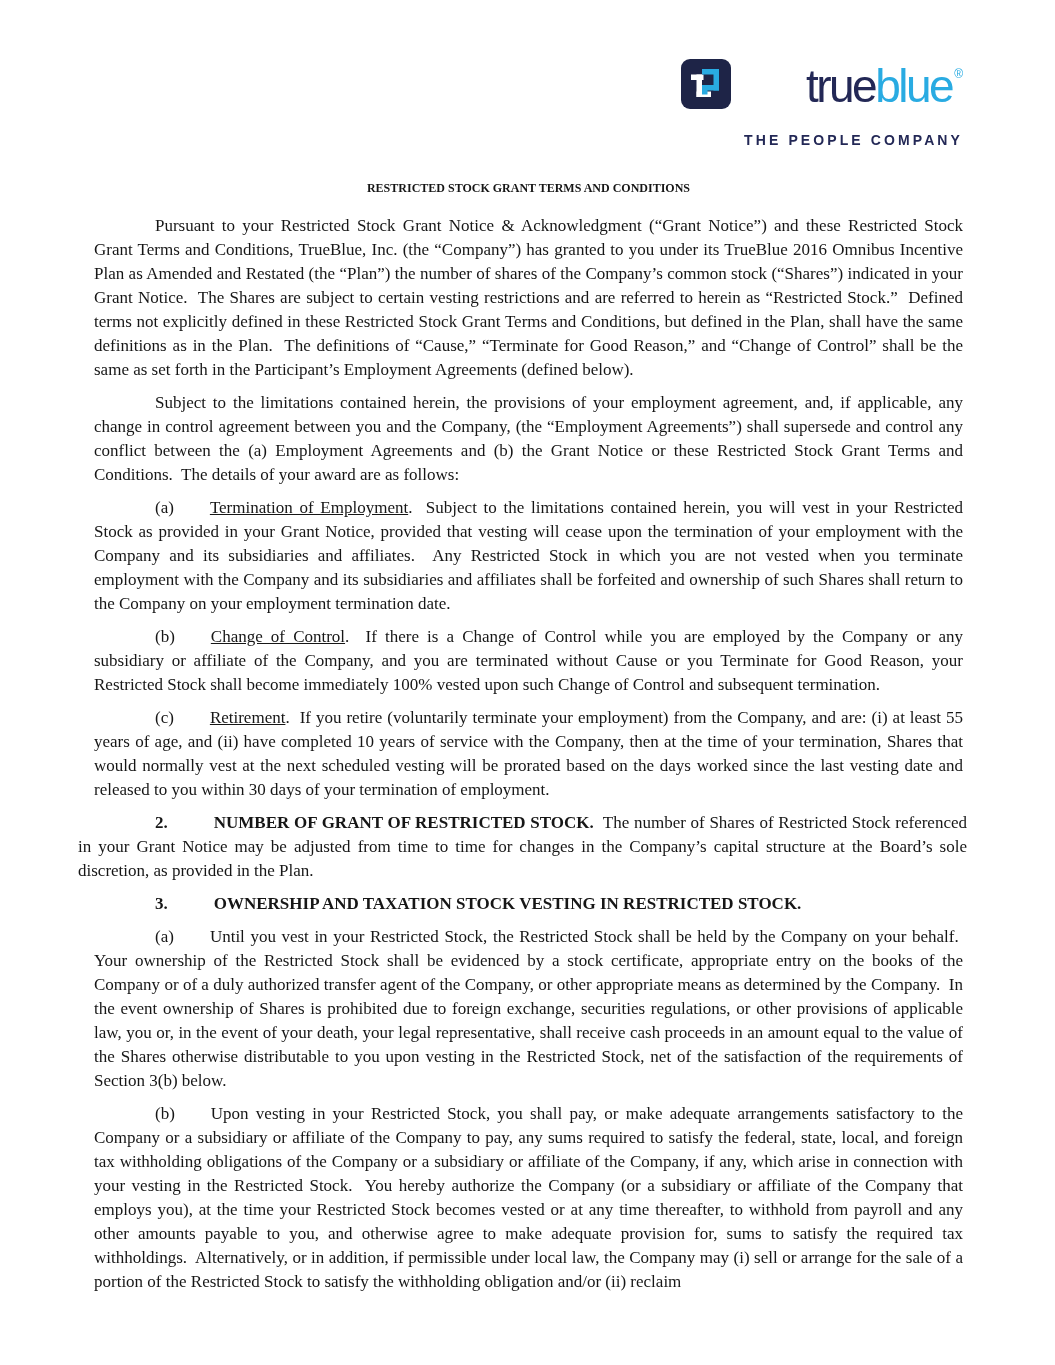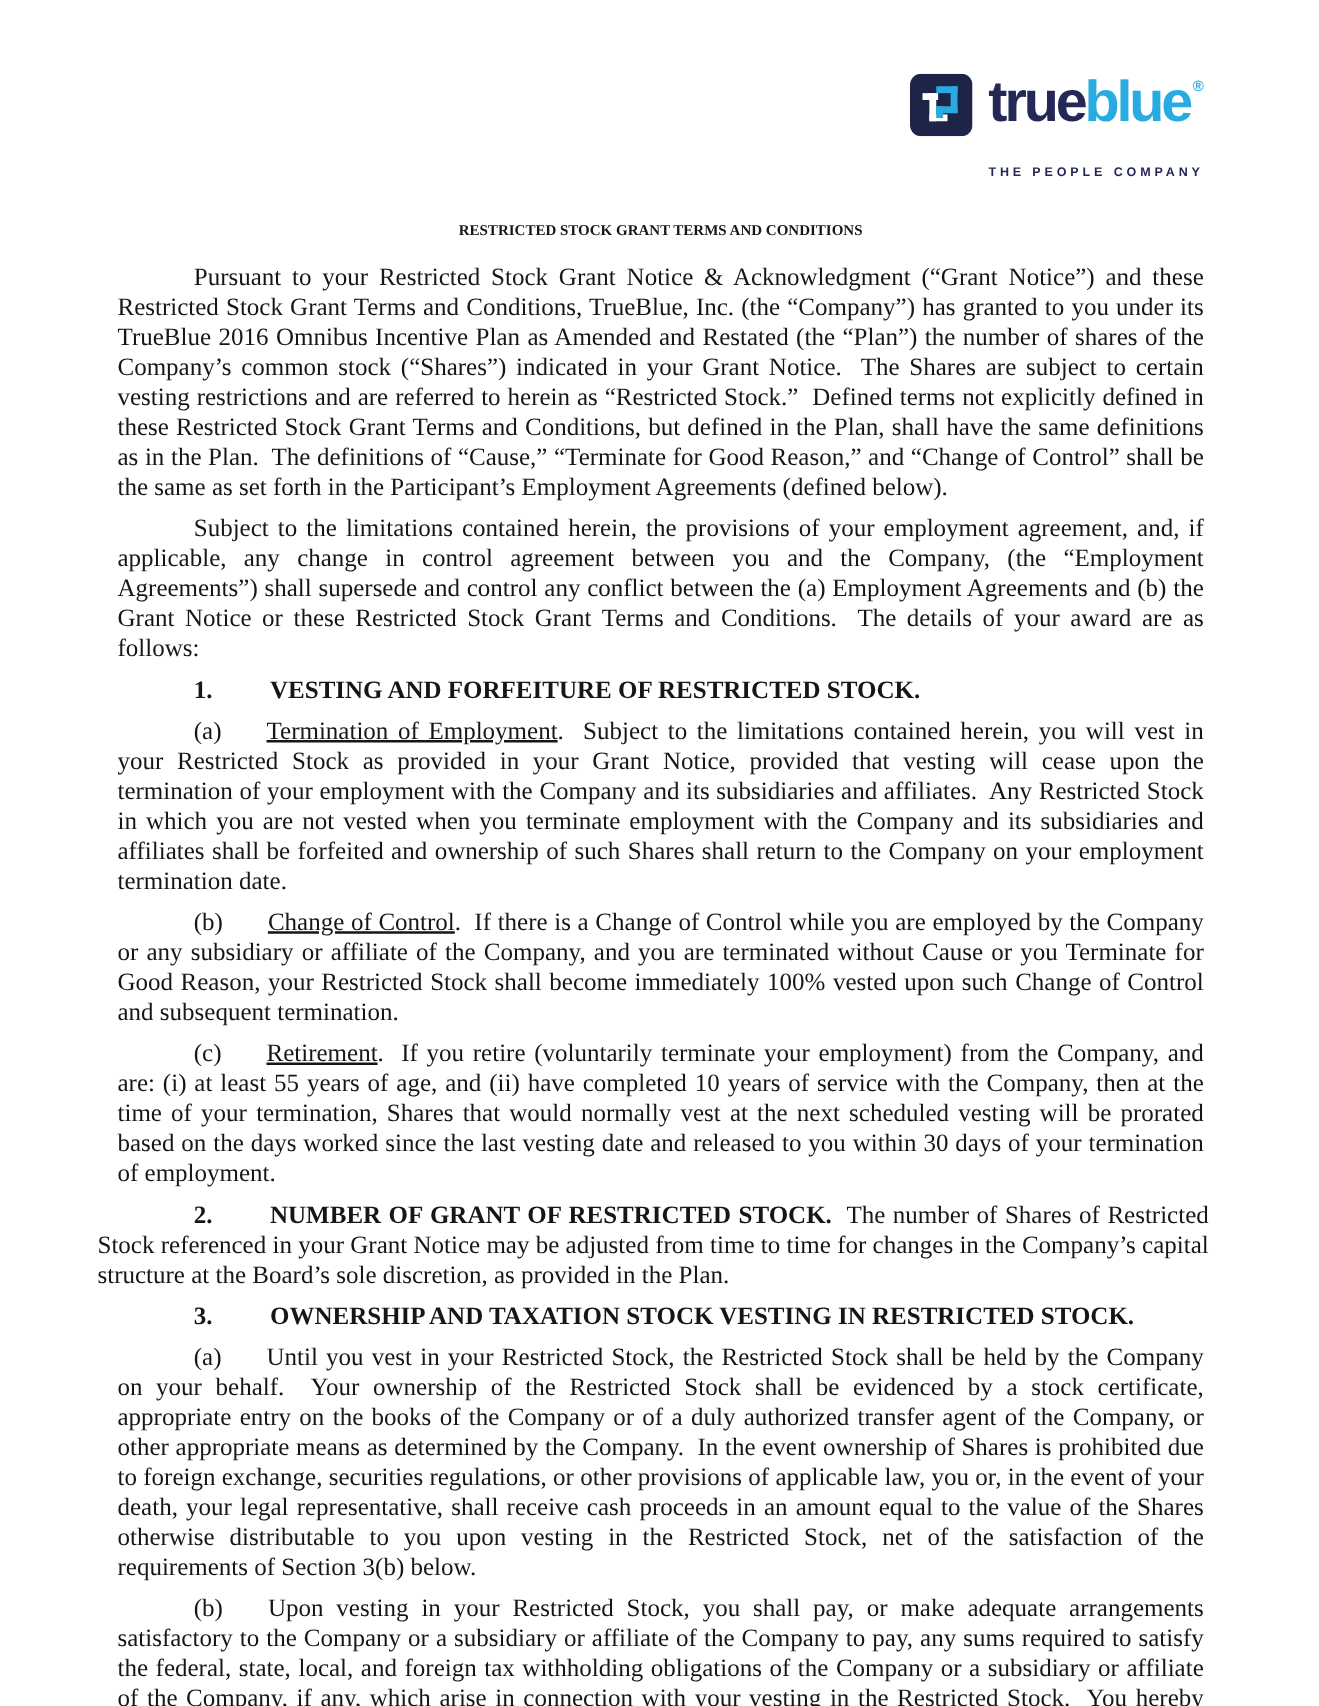--- a/index.html
+++ b/index.html
@@ -34,58 +34,58 @@
     gap:13px;
   }
   .logo-icon{
     width:50px;height:50px;
     margin-top:4px;
     flex:0 0 auto;
   }
   .logo-text{display:flex;flex-direction:column;align-items:flex-end;}
   .wordmark{
     font-family:"Liberation Sans", sans-serif;
-    font-weight:bold;
+    font-weight:normal;
     font-size:46px;
-    line-height:52px;
+    line-height:63px;
     letter-spacing:-2.5px;
     white-space:nowrap;
     text-align:center;
   }
   .wm-true{color:var(--navy);}
   .wm-blue{color:var(--cyan);}
   .wm-reg{
     color:var(--cyan);
     font-size:12px;
     letter-spacing:0;
     position:relative;
     top:-24px;
     margin-left:2px;
   }
   .tagline{
     font-family:"Liberation Sans", sans-serif;
     font-weight:bold;
-    font-size:10px;
+    font-size:14px;
     letter-spacing:3.1px;
     color:var(--navy);
-    margin-top:14px;
+    margin-top:2px;
     white-space:nowrap;
   }
   
   .doc-title{
     margin:28px 0 0 0;
     text-align:center;
     font-size:12px;
     font-weight:bold;
     line-height:24px;
   }
   .content{margin-top:14px;}
   .para{
     margin:0 0 9px 0;
-    font-size:20px;
+    font-size:17px;
     line-height:24px;
     text-align:justify;
     text-indent:61px;
   }
   .para.hd{font-weight:bold;}
   .para.wide{
     margin-left:-16px;
     margin-right:-4px;
     text-indent:77px;
   }
@@ -125,21 +125,20 @@
   </div>
 
   <h1 class="doc-title">RESTRICTED STOCK GRANT TERMS AND CONDITIONS</h1>
 
   <div class="content">
 
     <p class="para"><span>Pursuant to your Restricted Stock Grant Notice &amp; Acknowledgment (“Grant Notice”) and these Restricted Stock Grant Terms and Conditions, TrueBlue, Inc. (the “Company”) has granted to you under its TrueBlue 2016 Omnibus Incentive Plan as Amended and Restated (the “Plan”) the number of shares of the Company’s common stock (“Shares”) indicated in your Grant Notice.&nbsp; The Shares are subject to certain vesting restrictions and are referred to herein as “Restricted Stock.”&nbsp; Defined terms not explicitly defined in these Restricted Stock Grant Terms and Conditions, but defined in the Plan, shall have the same definitions as in the Plan.&nbsp; The definitions of “Cause,” “Terminate for Good Reason,” and “Change of Control” shall be the same as set forth in the Participant’s Employment Agreements (defined below).</span></p>
 
     <p class="para"><span>Subject to the limitations contained herein, the provisions of your employment agreement, and, if applicable, any change in control agreement between you and the Company, (the “Employment Agreements”) shall supersede and control any conflict between the (a) Employment Agreements and (b) the Grant Notice or these Restricted Stock Grant Terms and Conditions.&nbsp; The details of your award are as follows:</span></p>
 
-    <p class="para hd"><span>1.</span><span class="tab t-num"></span><span>VESTING AND FORFEITURE OF RESTRICTED STOCK.</span></p>
 
     <p class="para"><span>(a)</span><span class="tab t-alpha"></span><span class="ul">Termination of Employment</span><span>.&nbsp; Subject to the limitations contained herein, you will vest in your Restricted Stock as provided in your Grant Notice, provided that vesting will cease upon the termination of your employment with the Company and its subsidiaries and affiliates.&nbsp; Any Restricted Stock in which you are not vested when you terminate employment with the Company and its subsidiaries and affiliates shall be forfeited and ownership of such Shares shall return to the Company on your employment termination date.</span></p>
 
     <p class="para"><span>(b)</span><span class="tab t-alpha"></span><span class="ul">Change of Control</span><span>.&nbsp; If there is a Change of Control while you are employed by the Company or any subsidiary or affiliate of the Company, and you are terminated without Cause or you Terminate for Good Reason, your Restricted Stock shall become immediately 100% vested upon such Change of Control and subsequent termination.</span></p>
 
     <p class="para"><span>(c)</span><span class="tab t-alpha"></span><span class="ul">Retirement</span><span>.&nbsp; If you retire (voluntarily terminate your employment) from the Company, and are: (i) at least 55 years of age, and (ii) have completed 10 years of service with the Company, then at the time of your termination, Shares that would normally vest at the next scheduled vesting will be prorated based on the days worked since the last vesting date and released to you within 30 days of your termination of employment.</span></p>
 
     <p class="para wide"><span class="b">2.</span><span class="tab t-num"></span><span class="b">NUMBER OF GRANT OF RESTRICTED STOCK.</span><span>&nbsp; The number of Shares of Restricted Stock referenced in your Grant Notice may be adjusted from time to time for changes in the Company’s capital structure at the Board’s sole discretion, as provided in the Plan.</span></p>
 
     <p class="para hd"><span>3.</span><span class="tab t-num"></span><span>OWNERSHIP AND TAXATION STOCK VESTING IN RESTRICTED STOCK.</span></p>

